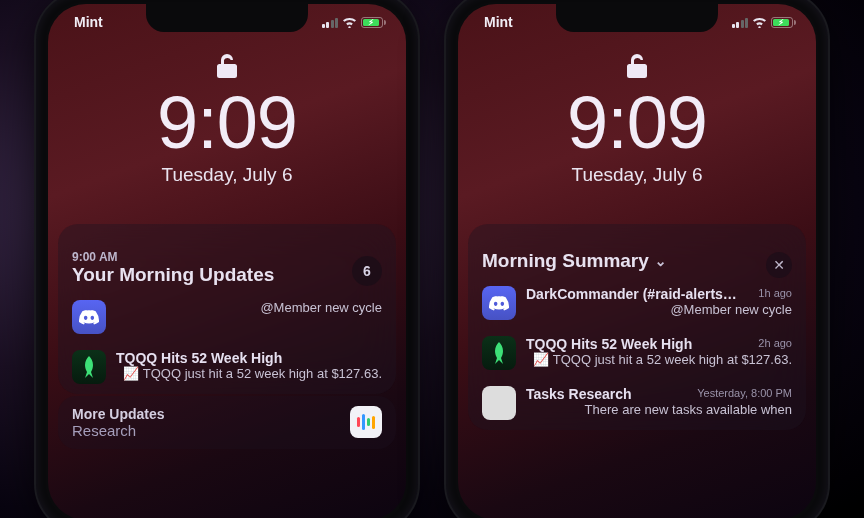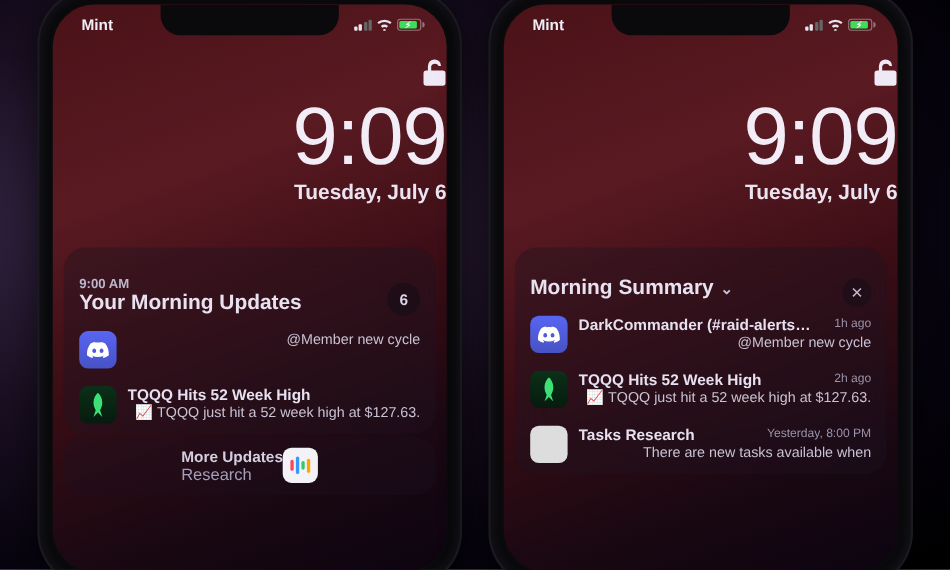--- a/index.html
+++ b/index.html
@@ -77,35 +77,35 @@
     border: 1px solid rgba(255,255,255,.4);
     border-radius: 3px;
     padding: 1px;
     position: relative;
   }
   .battery-fill { height:100%; width:90%; background:#3ddc5a; border-radius:1.5px; position:relative; display:flex; align-items:center; justify-content:center;}
   .battery-tip { width:2px; height:5px; background:rgba(255,255,255,.4); border-radius:0 2px 2px 0; margin-left:1px;}
   .bolt { position:absolute; font-size:8px; color:#fff; }
 
   .lock-area {
-    text-align: right;
+    text-align: center;
     padding-top: 48px;
     color: #eee8f2;
   }
   .padlock { display:inline-block; margin-bottom: 2px; }
   .time {
     font-size: 74px;
     font-weight: 300;
     letter-spacing: -1px;
     line-height: 1;
     color: #f2ecf7;
   }
   .date {
     font-size: 19px;
-    font-weight: 700;
+    font-weight: 400;
     margin-top: 4px;
     color: #eae4f0;
   }
 
   .summary-card {
     margin: 38px 10px 0;
     background: rgba(30,20,35,.38);
     backdrop-filter: blur(20px);
     border-radius: 20px;
     padding: 12px 14px 0;
@@ -190,21 +190,21 @@
     white-space:nowrap;
   }
   .right-col-title { max-width: calc(100% - 54px);}
   .more-updates {
     margin: 2px 10px 0;
     background: rgba(28,18,32,.35);
     border-radius: 18px;
     padding: 10px 14px;
     position:relative;
     display:flex;
-    justify-content:center;
+    justify-content:space-between;
     align-items:flex-start;
   }
   .more-title { font-size:14px; font-weight:600; color:#d4cee0;}
   .more-sub { font-size:15px; color:#a59ebb;}
   .more-icon {
     width:32px;height:32px;border-radius:8px;background:#f2f2f7;display:flex;align-items:center;justify-content:center;
   }
   .more-icon span{display:inline-block;width:3px;border-radius:2px;margin:0 1px;}
 </style>
 </head>

